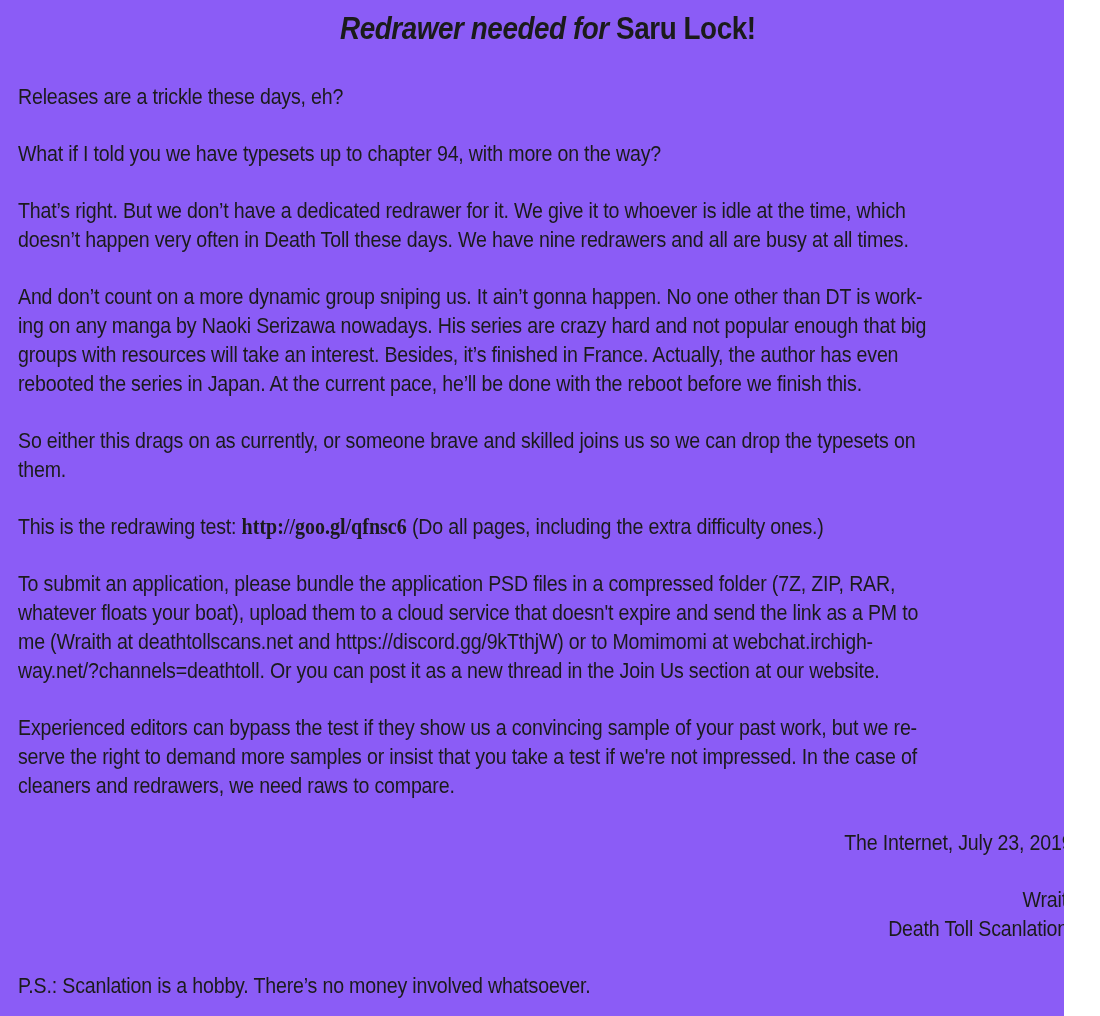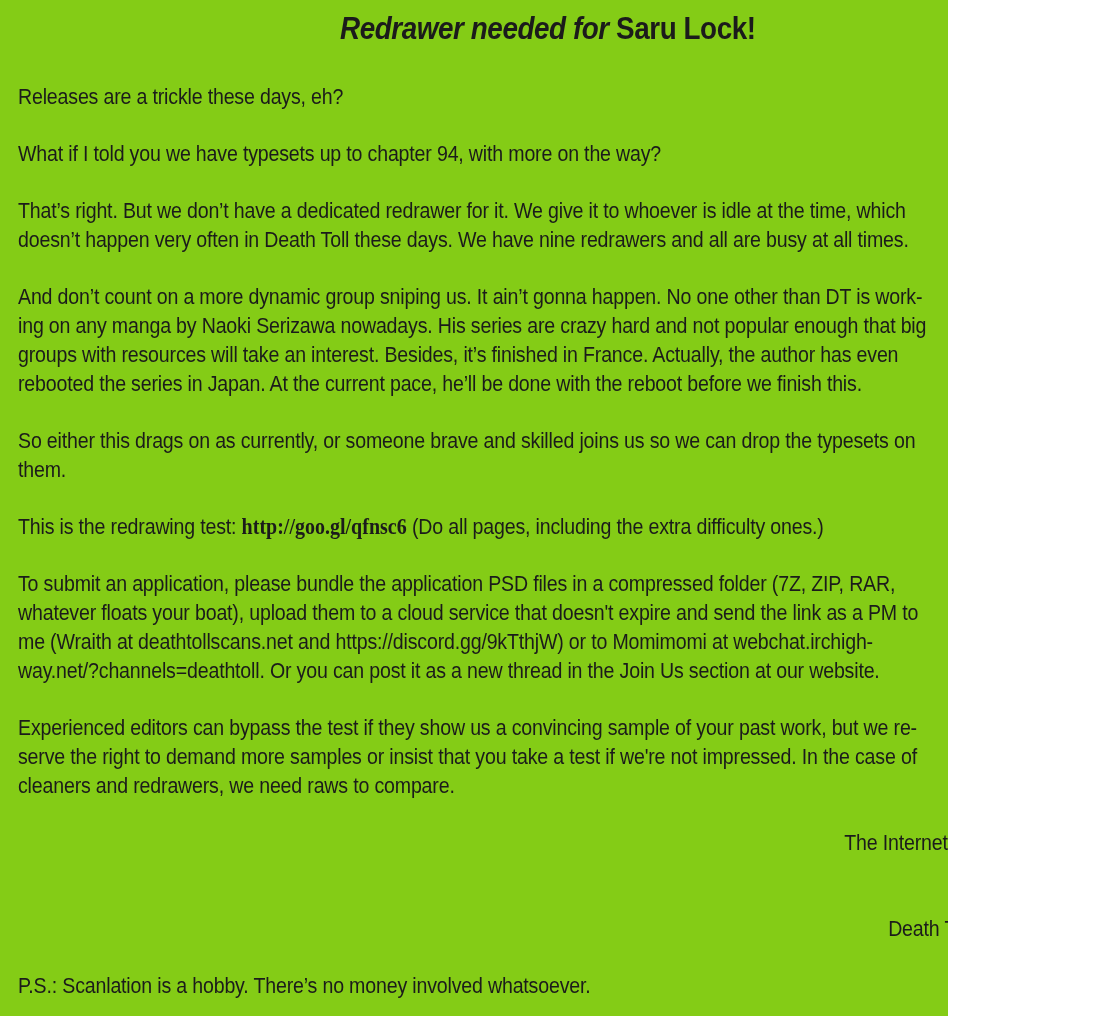--- a/index.html
+++ b/index.html
@@ -2,23 +2,23 @@
 <html><head>
 <meta charset="utf-8">
 <style>
   html, body {
     margin: 0;
     padding: 0;
     background: #ffffff;
   }
   #doc {
     position: relative;
-    width: 948px;
+    width: 1064px;
     height: 1016px;
-    background: #84cc16;
+    background: #8b5cf6;
     overflow: hidden;
     font-family: "Liberation Sans", sans-serif;
     color: #1b1b1b;
   }
   
   #content {
     width: 1218px;
     margin-left: 18px;
     transform: scaleX(0.87);
     transform-origin: 0 0;

